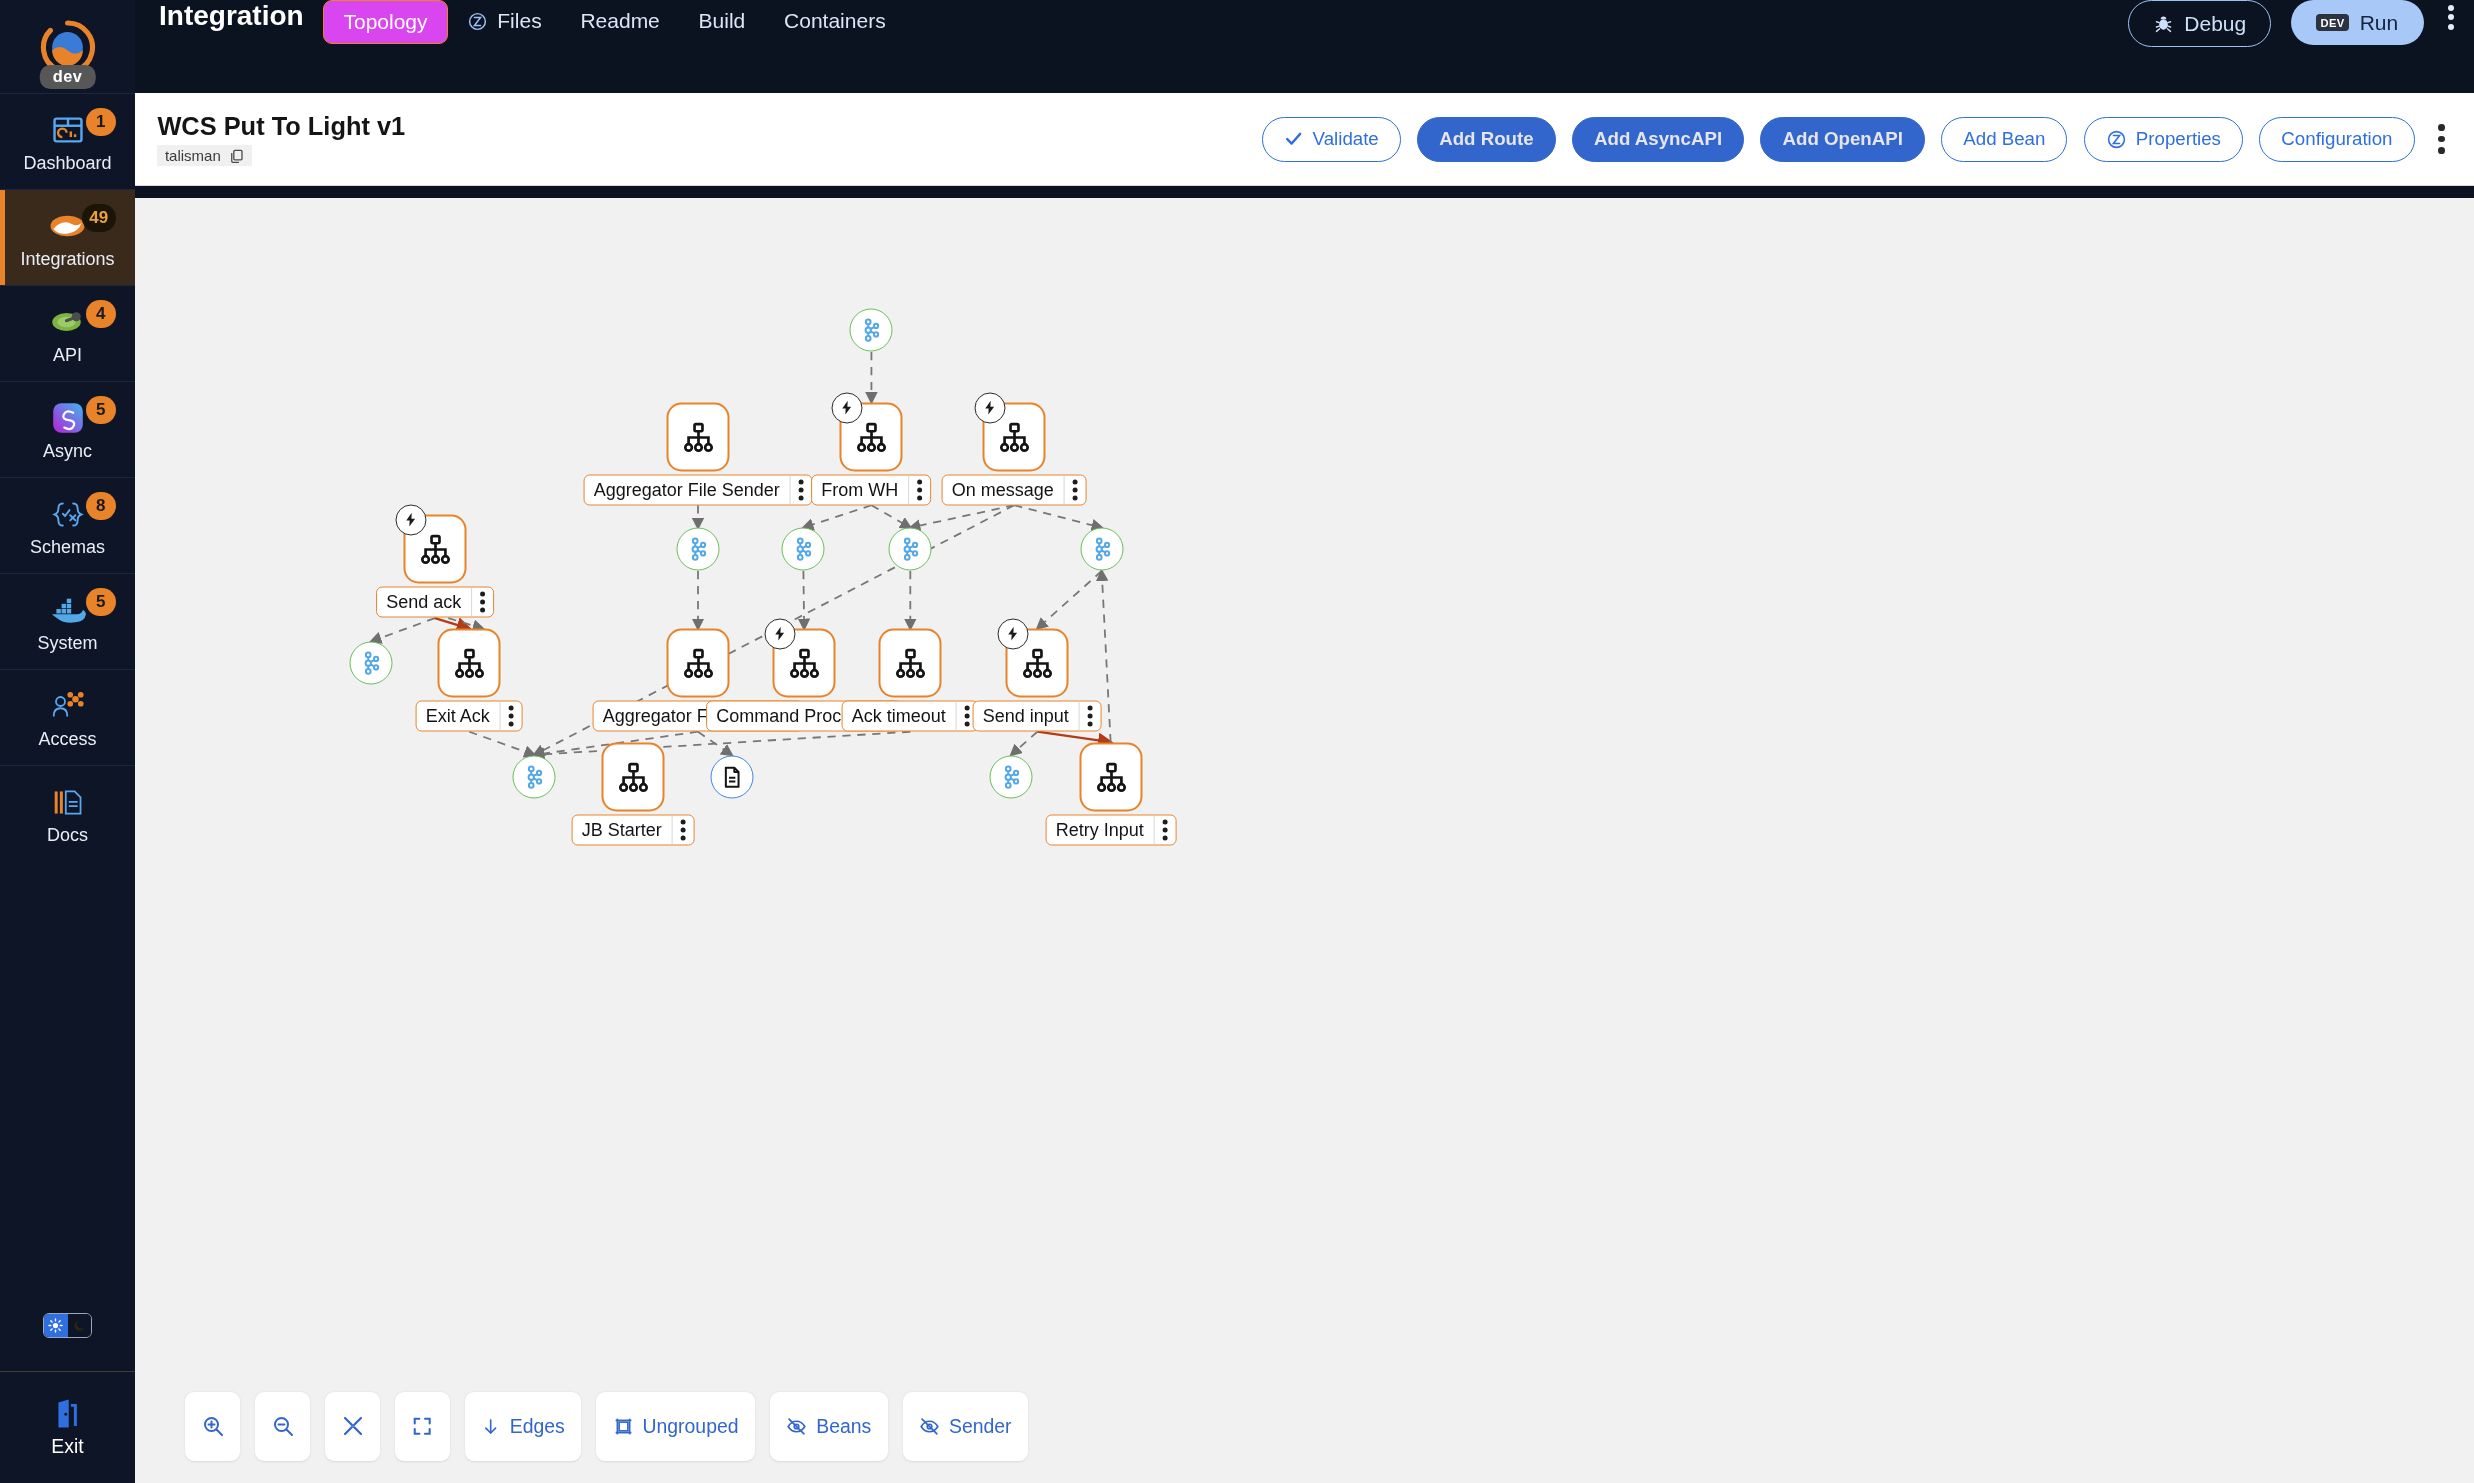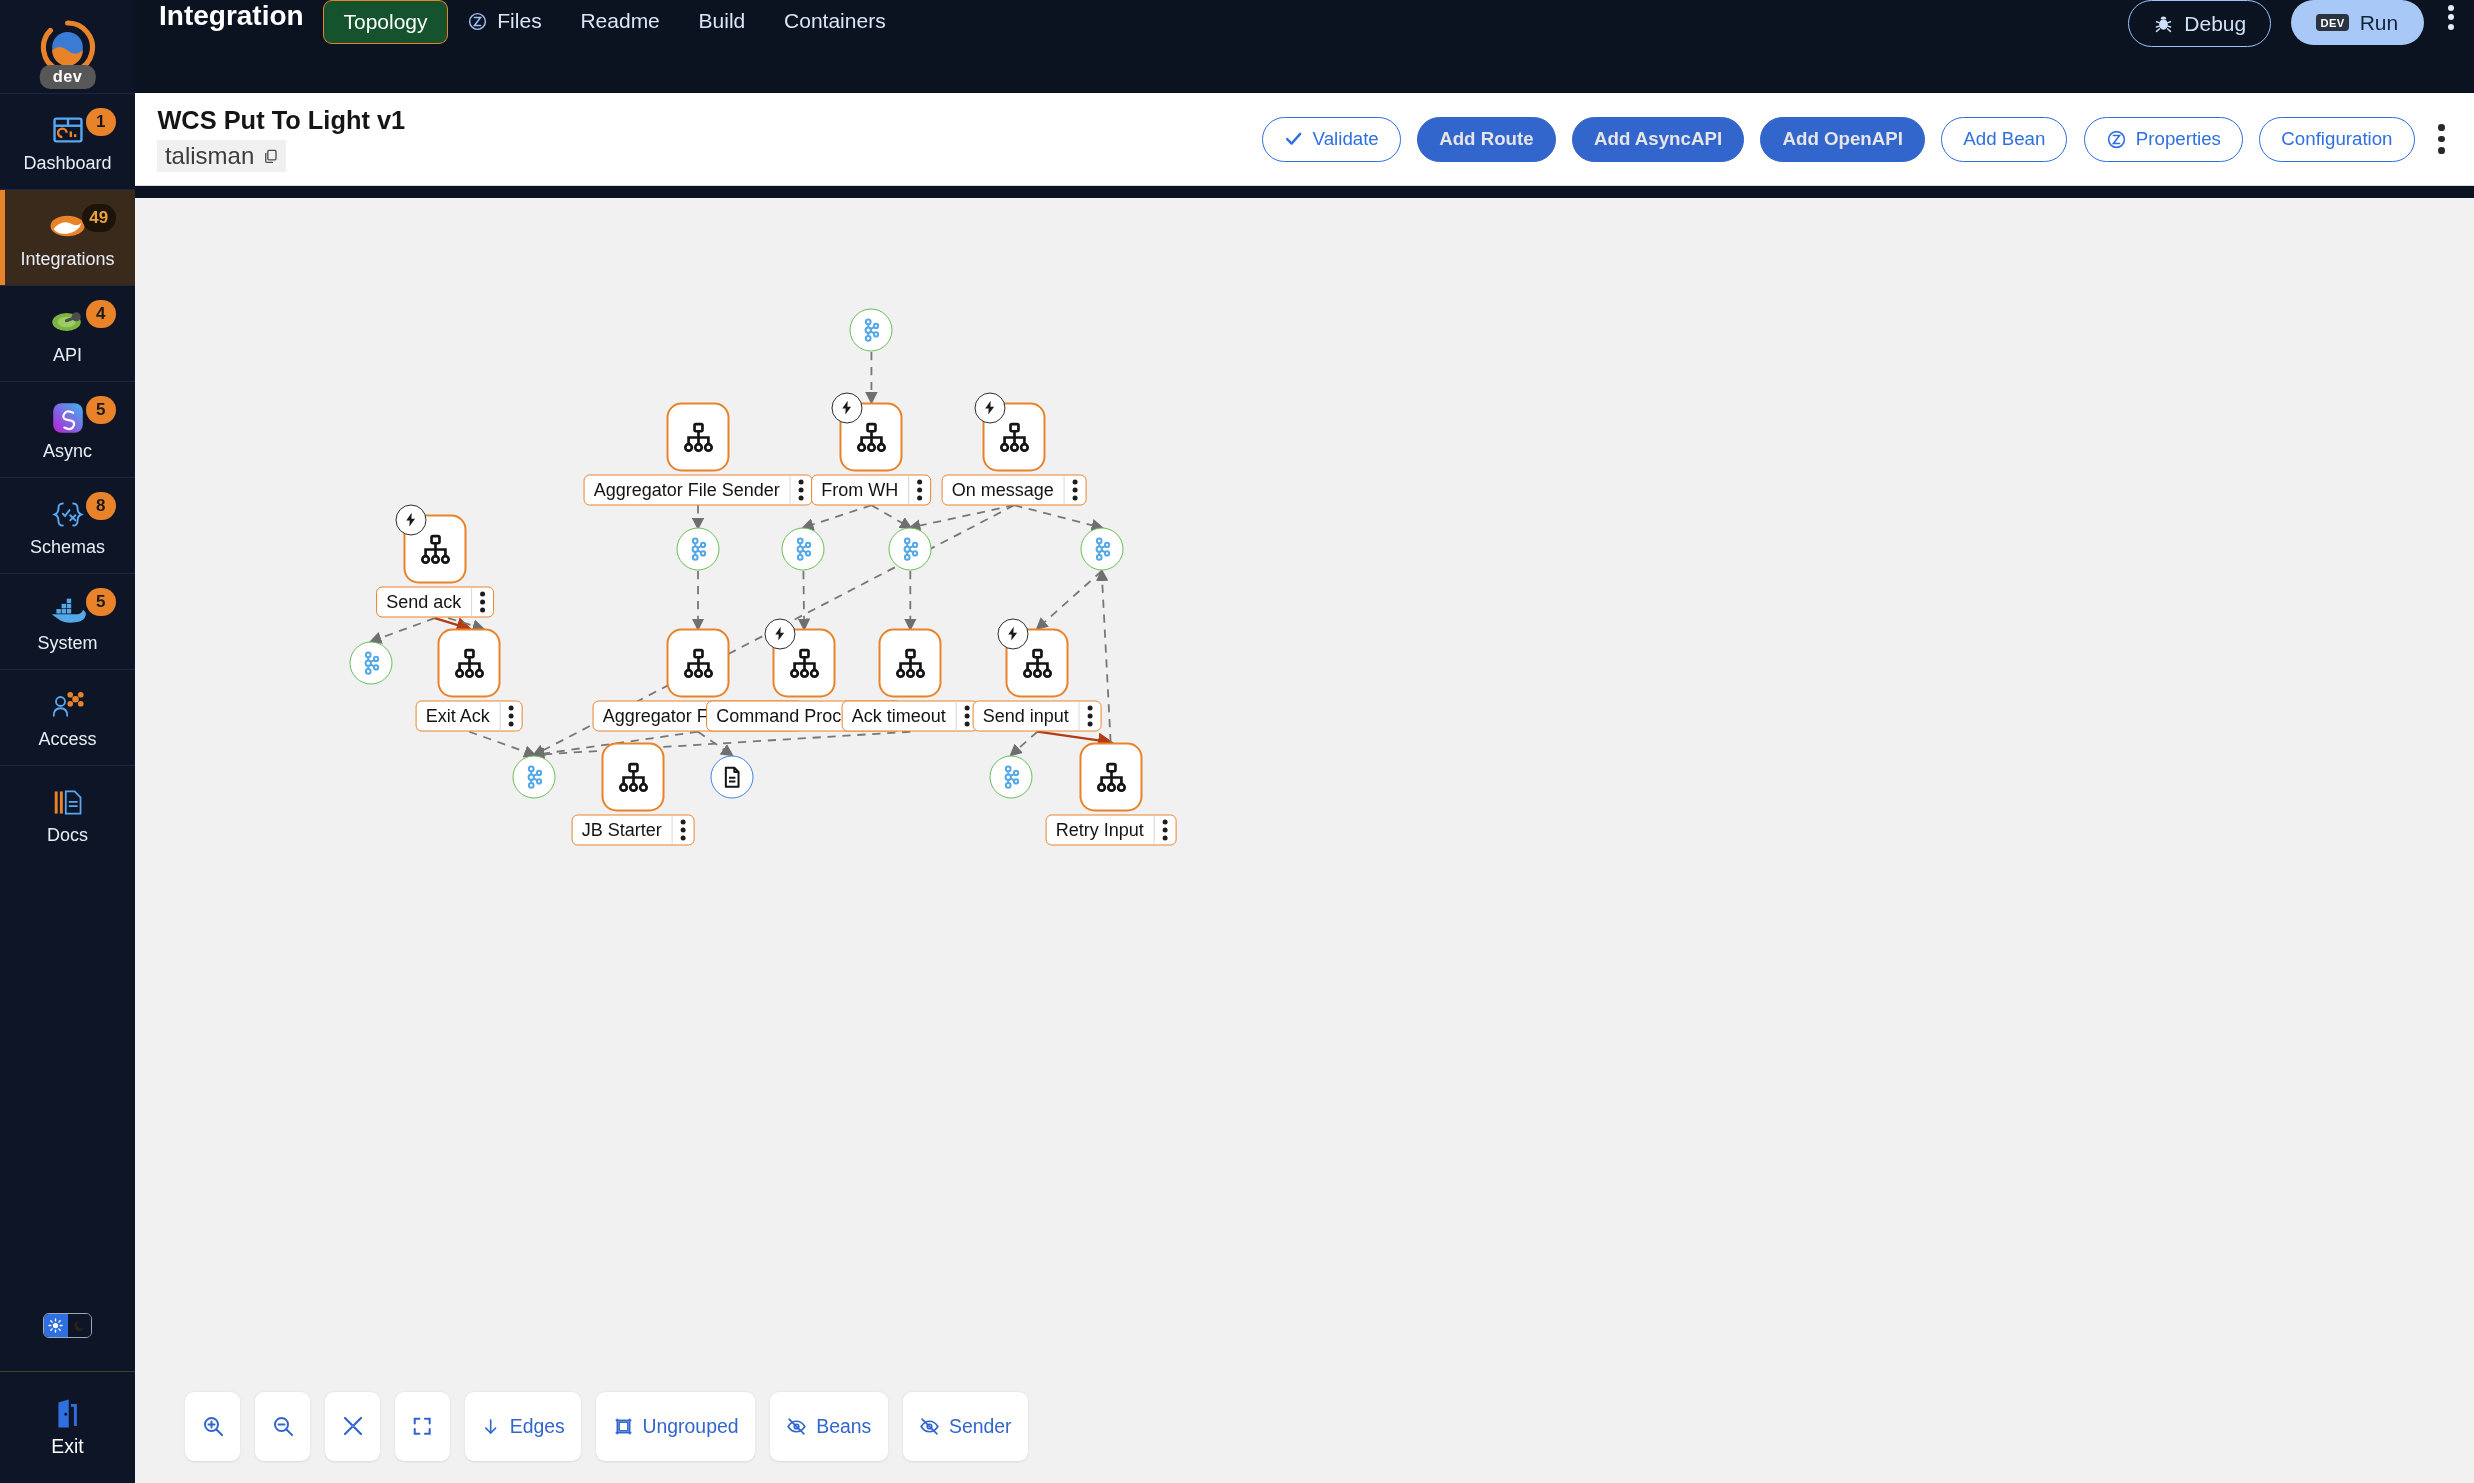--- a/index.html
+++ b/index.html
@@ -62,21 +62,21 @@
   
   #topbar{
     position:absolute; left:135px; top:0; right:0; height:114px;
     background:#0b1220; display:flex; align-items:flex-start; padding:0 17px 0 24px;
   }
   #topbar .app-title{ color:#fff; font-size:28px; font-weight:700; margin-right:19.4px; }
   .top-tab{
     color:#dbe6f5; font-size:21px; padding:9px 19.4px; border-radius:9px;
     display:flex; align-items:center; gap:9px; cursor:pointer; white-space:nowrap;
   }
-  .top-tab.active{ border:1.5px solid #e8832a; background:#14532d; color:#fff; }
+  .top-tab.active{ border:1.5px solid #e8832a; background:#d946ef; color:#fff; }
   #topbar .spacer{ flex:1 1 auto; }
   .btn-debug{
     display:flex; align-items:center; gap:10.5px; color:#cfe0fb; font-size:21px;
     border:1.5px solid #9dc0f5; border-radius:30px; padding:10.5px 24px; cursor:pointer;
   }
   .btn-run{
     display:flex; align-items:center; gap:10.5px; color:#14243d; font-size:21px;
     background:#a8c9f7; border-radius:30px; padding:10.5px 25.4px; margin-left:19.4px; cursor:pointer;
   }
   .dev-chip{ background:#2b3240; color:#fff; font-size:11.2px; font-weight:700;
@@ -87,21 +87,21 @@
   
   #subheader{
     position:absolute; left:135px; top:93px; right:0; height:93px;
     background:#fff; display:flex; align-items:center; padding:0 25.4px 0 22.4px;
     border-bottom:0.7px solid #dcdcdc;
   }
   #titleblock{ display:flex; flex-direction:column; gap:4.5px; }
   #titleblock .t1{ font-size:25.4px; font-weight:700; color:#151515; }
   #titleblock .t2{
     display:inline-flex; align-items:center; gap:7.5px; align-self:flex-start;
-    background:#f0f0f0; color:#3c3c3c; font-size:24px; padding:2.2px 7.5px;
+    background:#f0f0f0; color:#3c3c3c; font-size:15px; padding:2.2px 7.5px;
   }
   #subheader .spacer{ flex:1 1 auto; }
   .tbtn{
     font-size:18.7px; border-radius:22.4px; padding:10.5px 21px; margin-left:16.4px;
     display:flex; align-items:center; gap:9px; cursor:pointer; white-space:nowrap;
     border:1.5px solid #2f6fe0; color:#2f6fe0; background:#fff;
   }
   .tbtn.primary{ background:#3266cc; border-color:#3266cc; color:#e5e5e5;font-weight:bold; }
   .kebab-dark{ margin-left:19.4px; cursor:pointer; display:flex; flex-direction:column; gap:4.5px; padding:4.5px;}
   .kebab-dark i{ width:6.7px; height:6.7px; border-radius:50%; background:#2a2a2a; display:block;}

